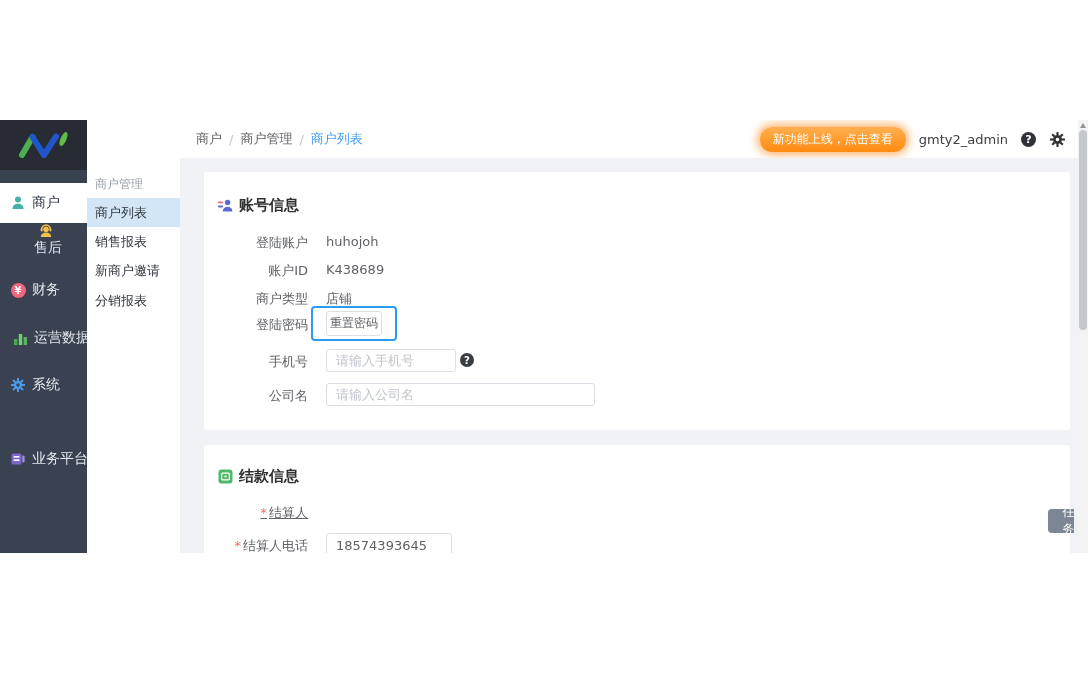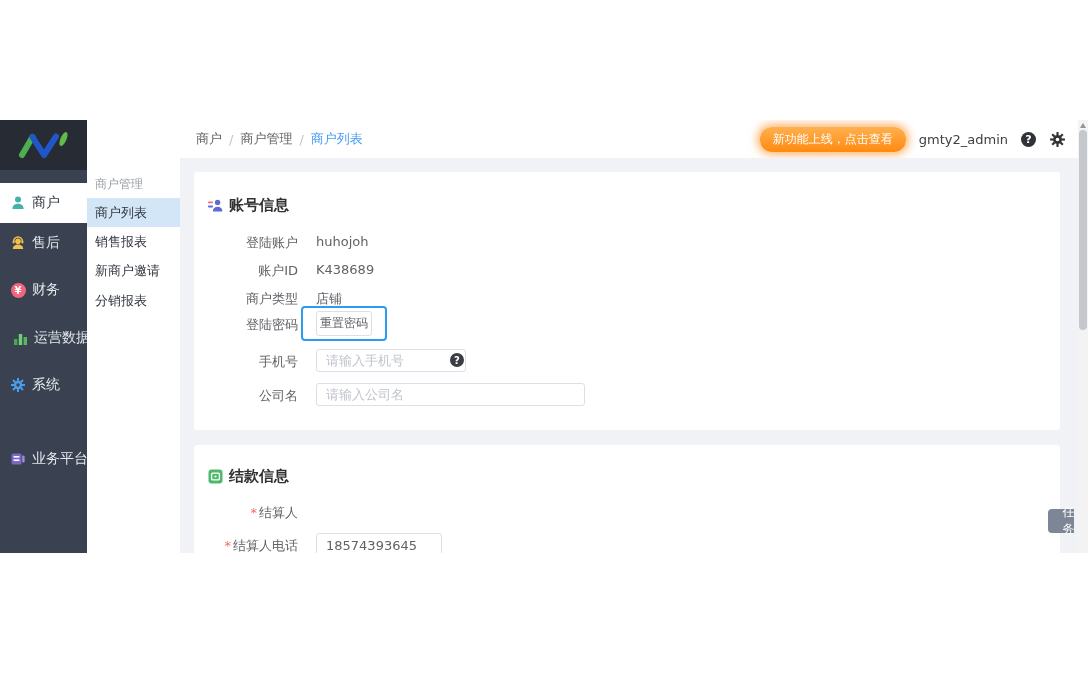--- a/index.html
+++ b/index.html
@@ -38,21 +38,21 @@
   .crumb-active { color:#459df5; }
   .topbar-right { margin-left:auto; display:flex; align-items:center; gap:13px; margin-right:12px; }
   .notice-badge { background:linear-gradient(180deg,#ffb050 0%,#ff8a10 100%); color:#ffffff; font-size:12px;
     padding:4px 13px; border-radius:12px; box-shadow:0 0 9px 3px rgba(255,145,40,0.65); cursor:pointer; white-space:nowrap; }
   .username { font-size:13px; color:#404040; cursor:pointer; }
   .q-circle { width:15px; height:15px; border-radius:50%; background:#2f3338; color:#ffffff; font-size:11px;
     font-weight:bold; display:flex; align-items:center; justify-content:center; cursor:pointer; }
 
   
   .content { position:absolute; left:180px; top:38px; width:898px; height:395px; background:#f0f2f5; overflow:hidden; }
-  .card { position:absolute; left:14px; width:866px; background:#ffffff; border-radius:3px; }
+  .card { position:absolute; left:24px; width:866px; background:#ffffff; border-radius:3px; }
   .card-account { top:14px; height:258px; }
   .card-settlement { top:287px; height:140px; }
   .card-header { position:absolute; left:14px; display:flex; align-items:center; gap:6px;
     font-size:15px; font-weight:bold; color:#303133; }
   .f-label { position:absolute; left:0; width:104px; text-align:right; font-size:13px; color:#606266; white-space:nowrap; }
   .f-value { position:absolute; left:122px; font-size:13px; color:#606266; white-space:nowrap; }
   .req { color:#f56c6c; margin-right:2px; }
   .text-input { position:absolute; height:23px; border:1px solid #dcdfe6; border-radius:3px; background:#fff;
     font-size:13px; color:#606266; padding:0 9px; outline:none; font-family:inherit; }
   .text-input::placeholder { color:#c0c4cc; }
@@ -90,21 +90,21 @@
       <div class="nav-item selected" style="top:63px;">
         <span class="nav-icon">
           <svg width="16" height="16" viewBox="0 0 16 16">
               <circle cx="8" cy="4.6" r="3" fill="#45b2a8"></circle>
               <path d="M2.4 14 c0-3.4 2.5-5.2 5.6-5.2 s5.6 1.8 5.6 5.2 z" fill="#45b2a8"></path>
             </svg>
         </span>
         <span>商户</span>
       </div>
 
-      <div class="nav-item" style="top:103px;">
+      <div class="nav-item" style="top:103px;flex-direction:column;">
         <span class="nav-icon">
           <svg width="16" height="16" viewBox="0 0 16 16">
               <circle cx="8" cy="6.2" r="2.8" fill="#f0c14b"></circle>
               <path d="M2.8 14 c0-3 2.3-4.6 5.2-4.6 s5.2 1.6 5.2 4.6 z" fill="#f0c14b"></path>
               <path d="M3.6 6.4 a4.4 4.4 0 0 1 8.8 0" stroke="#f0c14b" stroke-width="1.6" fill="none"></path>
               <rect x="2.6" y="5.6" width="2" height="3" rx="1" fill="#f0c14b"></rect>
               <rect x="11.4" y="5.6" width="2" height="3" rx="1" fill="#f0c14b"></rect>
             </svg>
         </span>
         <span>售后</span>
@@ -222,40 +222,40 @@
         <span class="f-value" style="top:90px;">K438689</span>
 
         <span class="f-label" style="top:118px;">商户类型</span>
         <span class="f-value" style="top:118px;">店铺</span>
 
         <span class="f-label" style="top:144px;">登陆密码</span>
         <div class="focus-box"></div>
         <button class="reset-btn">重置密码</button>
 
         <span class="f-label" style="top:181px;">手机号</span>
-        <input class="text-input" style="left: 122px; top: 177px; width: 150px;" placeholder="请输入手机号">
+        <input class="text-input" style="left: 122px; top: 177px; width: 130px;" placeholder="请输入手机号">
         <span class="help-dark" style="left:256px; top:181px;">
             <span>?</span>
           </span>
 
         <span class="f-label" style="top:215px;">公司名</span>
         <input class="text-input" style="left: 122px; top: 211px; width: 269px;" placeholder="请输入公司名">
       </section>
 
       <section class="card card-settlement">
         <div class="card-header" style="top:22px;">
           <svg width="15" height="15" viewBox="0 0 15 15">
               <rect x="0.5" y="0.5" width="14" height="14" rx="3" fill="#4fb86a"></rect>
               <rect x="3.6" y="4.2" width="7.8" height="6.6" rx="1" fill="none" stroke="#ffffff" stroke-width="1.3"></rect>
               <circle cx="7.5" cy="7.5" r="1.1" fill="#ffffff"></circle>
             </svg>
           <span>结款信息</span>
         </div>
 
-        <span class="f-label" style="top:59px;"><span class="req">*</span><span>结算人</span></span>
+        <span class="f-label" style="top:59px;text-decoration:underline;"><span class="req">*</span><span>结算人</span></span>
 
         <span class="f-label" style="top:92px;"><span class="req">*</span><span>结算人电话</span></span>
         <input class="text-input" style="left: 122px; top: 88px; width: 126px; height: 24px;" value="18574393645">
       </section>
     </main>
 
     <div class="task-badge">任务</div>
     <div class="scrollbar">
       <div class="scroll-arrow"></div>
       <div class="scroll-thumb"></div>

